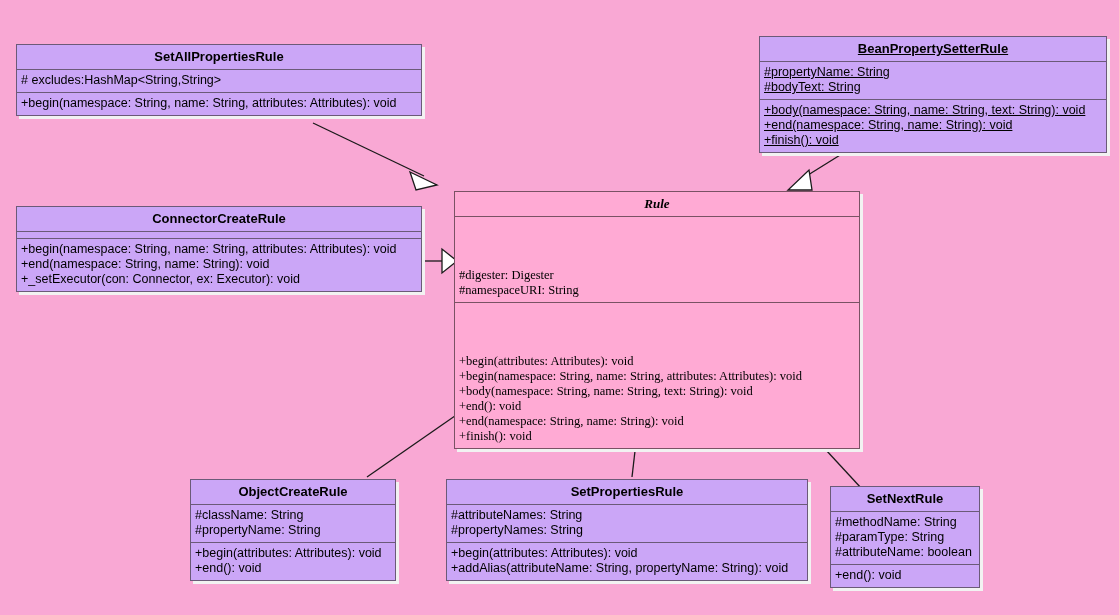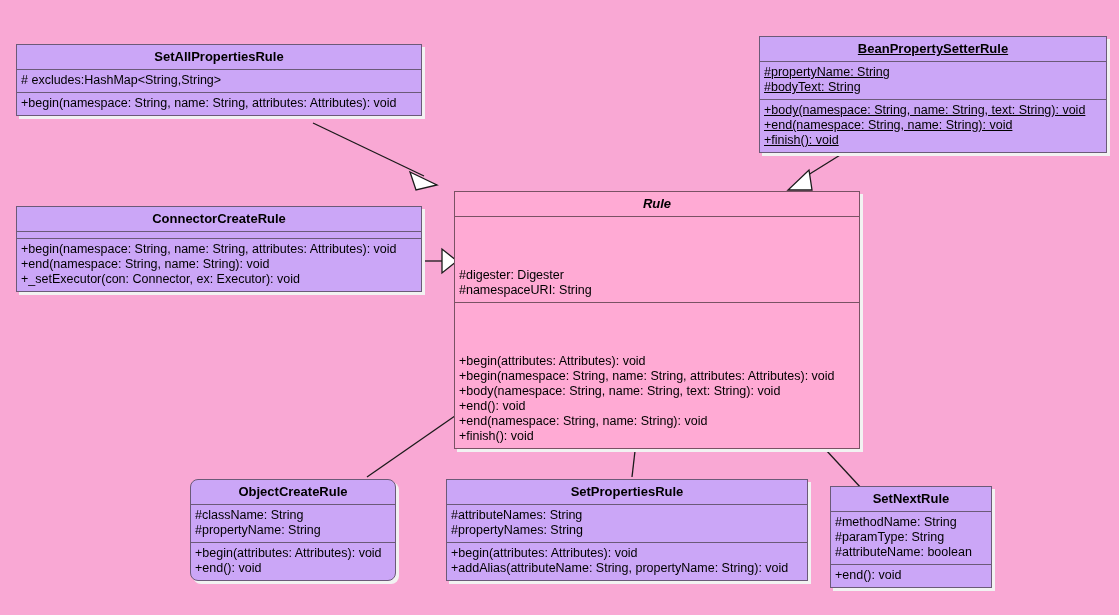--- a/index.html
+++ b/index.html
@@ -136,37 +136,37 @@
   <div class="uml-class" id="cls-2" style="left: 16px; top: 206px; width: 406px;">
     <div class="cls-title">ConnectorCreateRule</div>
     <div class="cls-section empty-section"></div>
     <div class="cls-section">
       <div class="member-line">+begin(namespace: String, name: String, attributes: Attributes): void</div>
       <div class="member-line">+end(namespace: String, name: String): void</div>
       <div class="member-line">+_setExecutor(con: Connector, ex: Executor): void</div>
     </div>
   </div>
 
-  <div class="uml-class abstract-class" id="cls-3" style="left: 454px; top: 191px; width: 406px;">
+  <div class="uml-class abstract-class" id="cls-3" style="left: 454px; top: 191px; width: 406px; font-family: Liberation Serif, serif;">
     <div class="cls-title">Rule</div>
     <div class="cls-section">
       <div class="member-line">#digester: Digester</div>
       <div class="member-line">#namespaceURI: String</div>
     </div>
     <div class="cls-section">
       <div class="member-line">+begin(attributes: Attributes): void</div>
       <div class="member-line">+begin(namespace: String, name: String, attributes: Attributes): void</div>
       <div class="member-line">+body(namespace: String, name: String, text: String): void</div>
       <div class="member-line">+end(): void</div>
       <div class="member-line">+end(namespace: String, name: String): void</div>
       <div class="member-line">+finish(): void</div>
     </div>
   </div>
 
-  <div class="uml-class" id="cls-4" style="left: 190px; top: 479px; width: 206px; border-radius: 8px;">
+  <div class="uml-class" id="cls-4" style="left: 190px; top: 479px; width: 206px;">
     <div class="cls-title">ObjectCreateRule</div>
     <div class="cls-section">
       <div class="member-line">#className: String</div>
       <div class="member-line">#propertyName: String</div>
     </div>
     <div class="cls-section">
       <div class="member-line">+begin(attributes: Attributes): void</div>
       <div class="member-line">+end(): void</div>
     </div>
   </div>
@@ -176,21 +176,21 @@
     <div class="cls-section">
       <div class="member-line">#attributeNames: String</div>
       <div class="member-line">#propertyNames: String</div>
     </div>
     <div class="cls-section">
       <div class="member-line">+begin(attributes: Attributes): void</div>
       <div class="member-line">+addAlias(attributeName: String, propertyName: String): void</div>
     </div>
   </div>
 
-  <div class="uml-class" id="cls-6" style="left: 830px; top: 486px; width: 162px;">
+  <div class="uml-class" id="cls-6" style="left: 830px; top: 486px; width: 150px;">
     <div class="cls-title">SetNextRule</div>
     <div class="cls-section">
       <div class="member-line">#methodName: String</div>
       <div class="member-line">#paramType: String</div>
       <div class="member-line">#attributeName: boolean</div>
     </div>
     <div class="cls-section">
       <div class="member-line">+end(): void</div>
     </div>
   </div>

